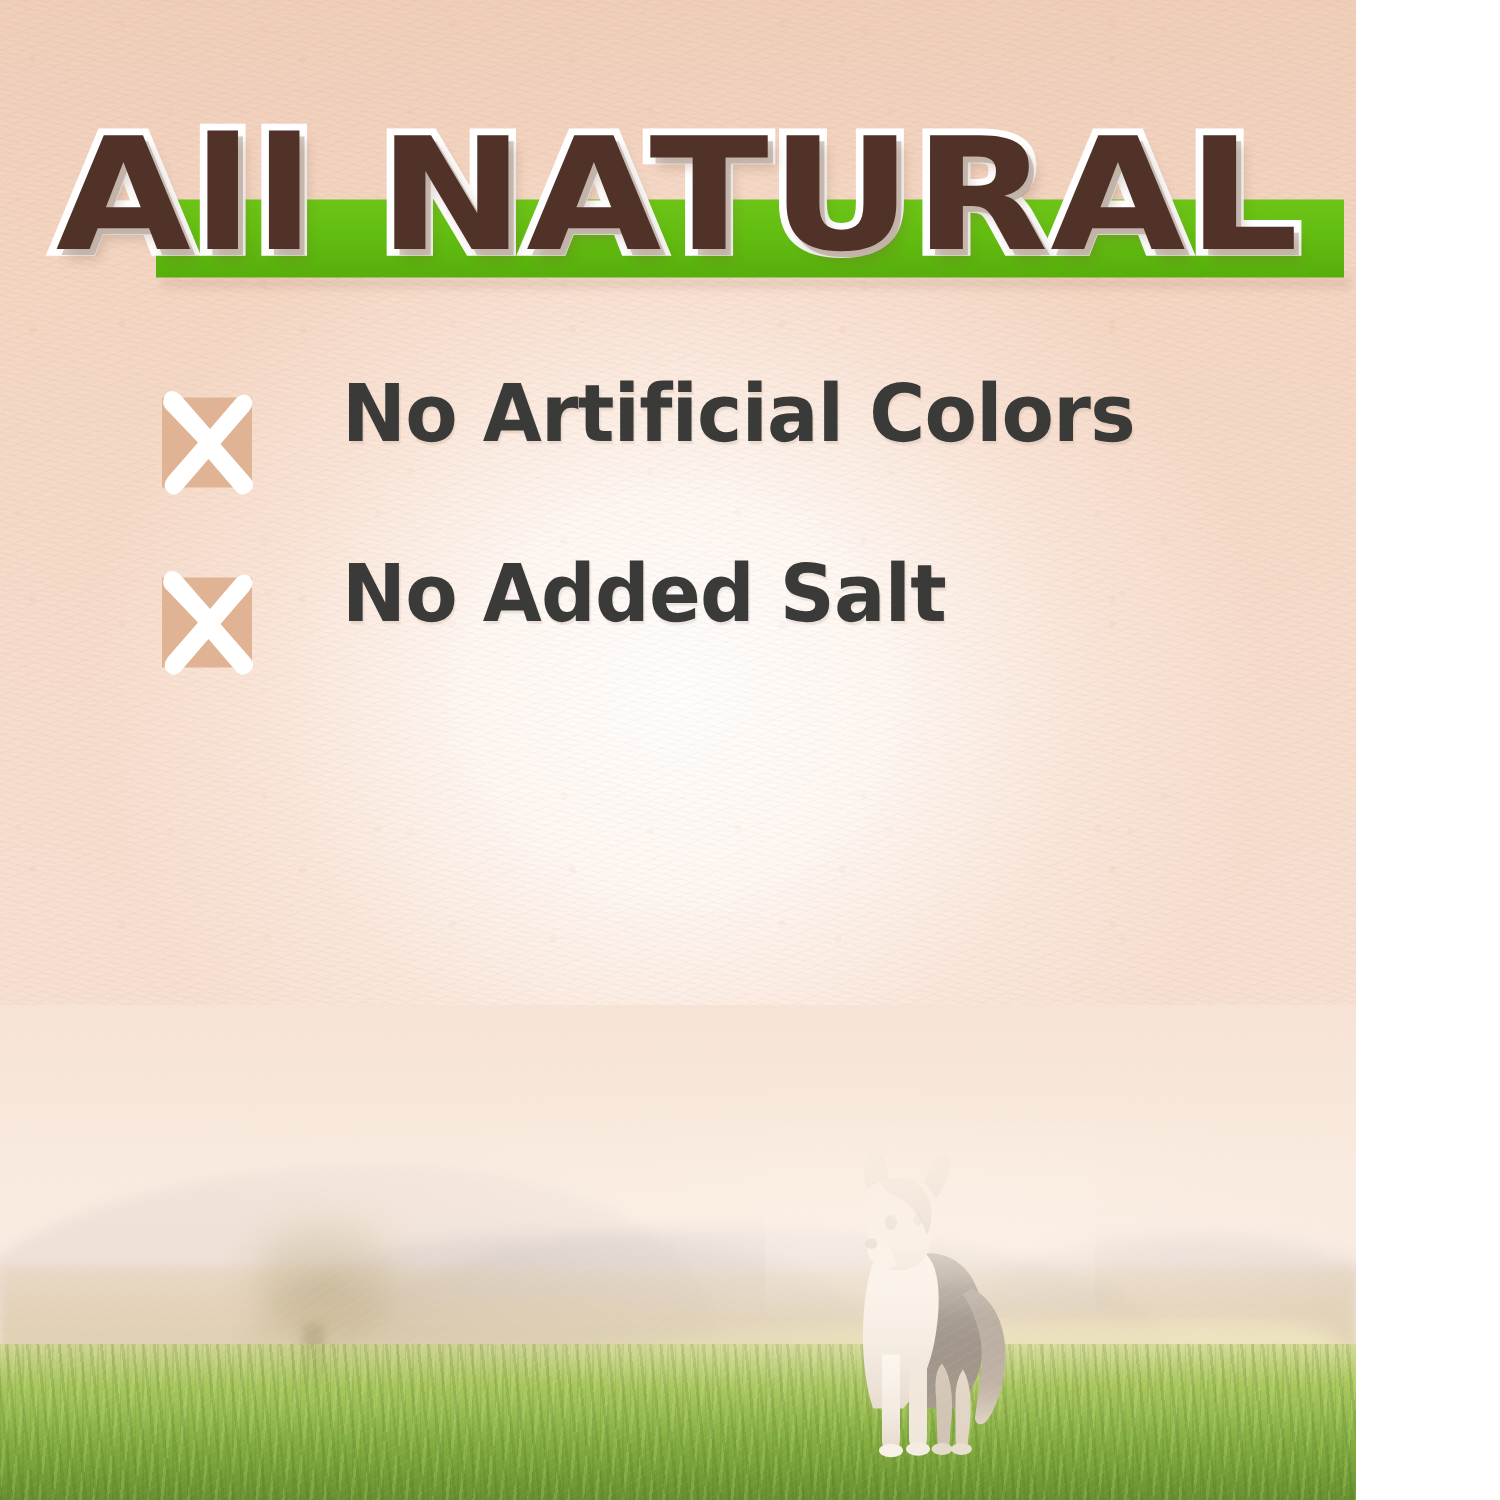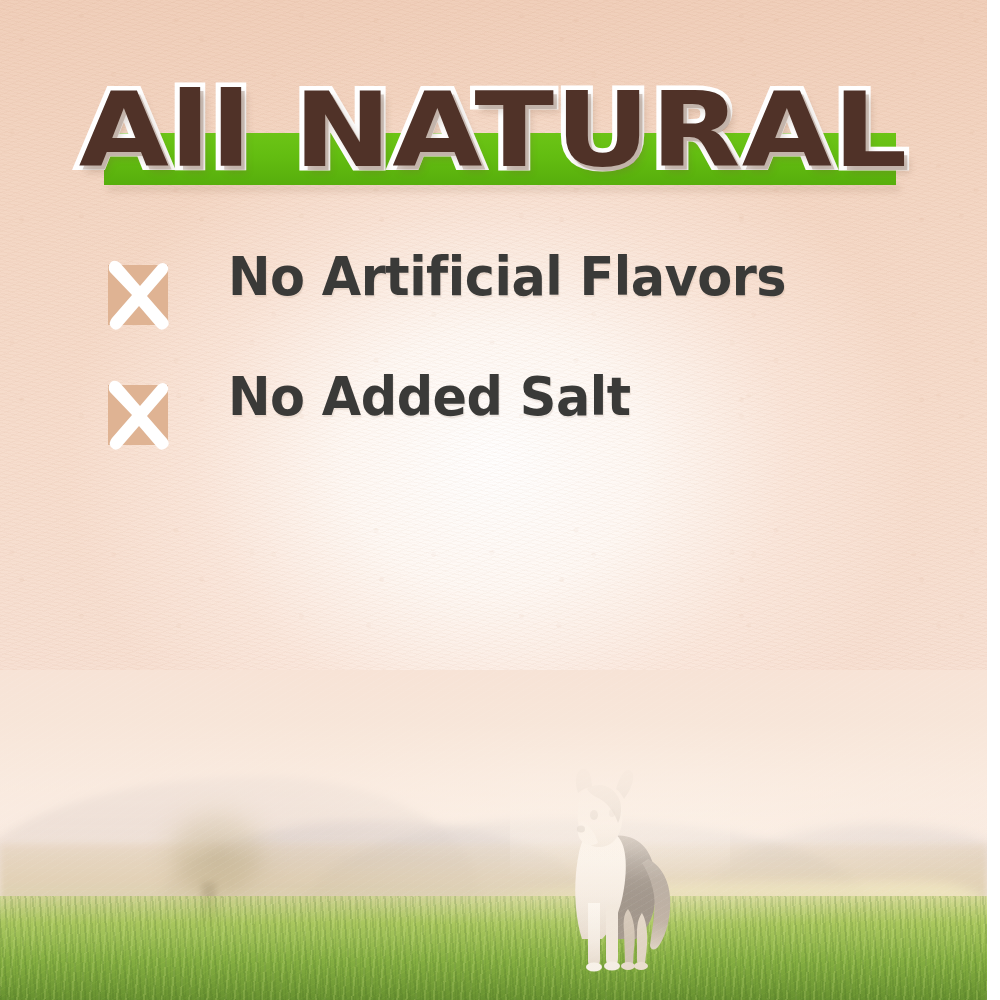--- a/index.html
+++ b/index.html
@@ -3,21 +3,21 @@
 <meta charset="utf-8">
 <title>All Natural Product Claims</title>
 <style>
   html, body {
     margin: 0;
     padding: 0;
     background: #ffffff;
   }
   #root {
     position: relative;
-    width: 987px;
+    width: 904px;
     height: 1000px;
     overflow: hidden;
     font-family: "Liberation Sans", sans-serif;
     background: #f0abfc;
   }
 
   
   .bg-paper {
     position: absolute;
     inset: 0;
@@ -350,29 +350,29 @@
   <div class="bg-grain2"></div>
 
   <div class="banner-wrap">
     <div class="banner-bar-shadow"></div>
     <div class="banner-bar"></div>
     <div class="title-text">All NATURAL</div>
   </div>
 
   <div class="claims">
 
-
     <div class="claim-row">
       <div class="claim-box">
         <svg class="xmark" viewBox="0 0 74 78">
           <path d="M10 6 Q14 3 19 7 L39 30 L57 9 Q62 5 66 9 Q69 13 65 18 L46 40 L66 63 Q70 68 65 72 Q60 76 56 71 L38 50 L19 72 Q14 76 10 71 Q7 67 11 62 L31 39 L9 16 Q6 11 10 6 Z" fill="#ffffff"></path>
         </svg>
       </div>
-      <div class="claim-label">No Artificial Flavors</div>
+      <div class="claim-label">No Artificial Colors</div>
     </div>
+
 
 
     <div class="claim-row">
       <div class="claim-box">
         <svg class="xmark" viewBox="0 0 74 78">
           <path d="M10 6 Q14 3 19 7 L39 30 L57 9 Q62 5 66 9 Q69 13 65 18 L46 40 L66 63 Q70 68 65 72 Q60 76 56 71 L38 50 L19 72 Q14 76 10 71 Q7 67 11 62 L31 39 L9 16 Q6 11 10 6 Z" fill="#ffffff"></path>
         </svg>
       </div>
       <div class="claim-label">No Added Salt</div>
     </div>

